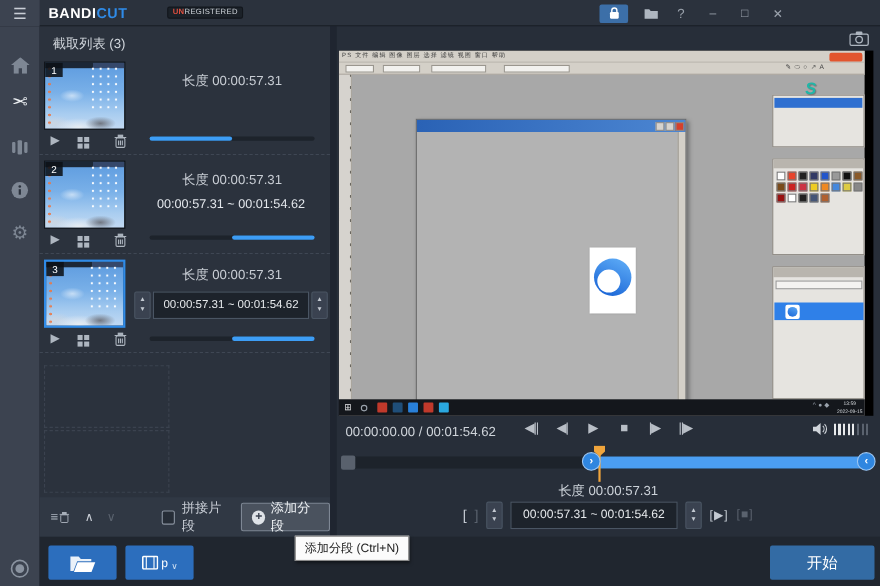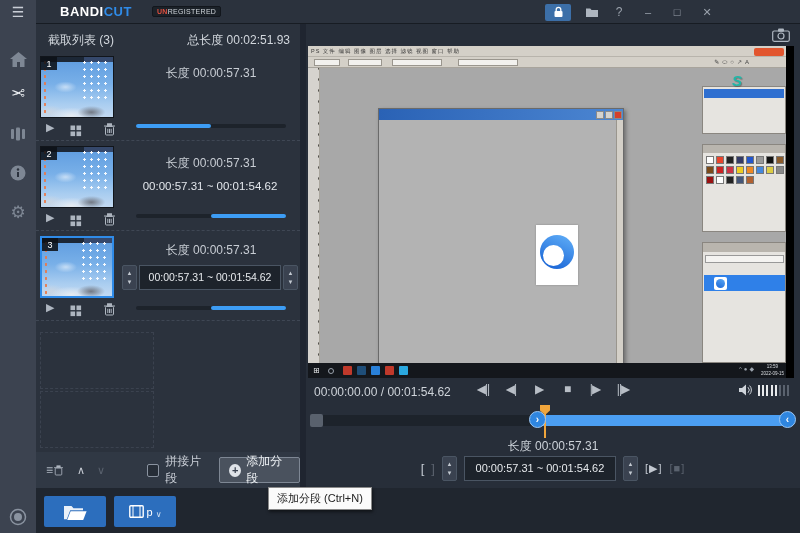--- a/index.html
+++ b/index.html
@@ -3,21 +3,21 @@
 <meta charset="utf-8">
 <style>
   * { margin:0; padding:0; box-sizing:border-box; }
   html,body { background:#10141a; }
   body { font-family:"Liberation Sans","DejaVu Sans",sans-serif; }
   .app { position:relative; width:800px; height:533px; background:#1d232b; overflow:hidden; }
 
   
   .titlebar { position:absolute; left:0; top:0; width:800px; height:24px; background:#2b323d; border-bottom:1px solid #171c23; }
   .hamburger { position:absolute; left:0; top:0; width:36px; height:24px; background:#3c4350; color:#c9ced6; font-size:14px; display:flex; align-items:center; justify-content:center; cursor:pointer; }
-  .logo { position:absolute; left:60px; top:4px; font-size:13px; font-weight:bold; letter-spacing:.5px; }
+  .logo { position:absolute; left:44px; top:4px; font-size:13px; font-weight:bold; letter-spacing:.5px; }
   .logo .l1 { color:#ffffff; } .logo .l2 { color:#2f8be8; }
   .badge { position:absolute; left:152px; top:6px; background:#1b2128; border:1px solid #12161c; border-radius:2px; padding:1px 4px; font-size:7px; letter-spacing:.3px; }
   .badge .b1 { color:#e04f3f; font-weight:bold; } .badge .b2 { color:#cfd4da; }
   .win-ico { position:absolute; top:0; height:24px; display:flex; align-items:center; justify-content:center; color:#9aa2ac; font-size:11px; cursor:pointer; }
   .lock-btn { left:542px; width:32px; } .lock-btn .lk { background:#3c6fa8; border-radius:2px; width:26px; height:17px; display:flex; align-items:center; justify-content:center; }
   .fold-btn { left:580px; width:24px; } .help-btn { left:608px; width:22px; font-size:12px; }
   .min-btn { left:637px; width:22px; } .max-btn { left:666px; width:22px; } .close-btn { left:695px; width:24px; }
 
   
   .rail { position:absolute; left:0; top:24px; width:36px; height:509px; background:#3c4350; }
@@ -215,21 +215,20 @@
       <svg width="18" height="18" viewBox="0 0 18 18">
           <circle cx="9" cy="9" r="7.5" fill="none" stroke="#8a93a0" stroke-width="1.5"></circle>
           <circle cx="9" cy="9" r="4" fill="#8a93a0"></circle>
         </svg>
     </div>
   </div>
 
   <div class="lpanel">
     <div class="lp-head">
       <span class="lp-title">截取列表 (3)</span>
-      <span class="lp-total">总长度 00:02:51.93</span>
     </div>
 
     <div class="clip" style="top:28px">
       <div class="thumb">
         <div class="tbar"></div>
           <div class="dots-l"></div>
           <div class="dots-r"></div>
         <div class="clip-num">1</div>
       </div>
       <div class="thumb-tools">
@@ -361,20 +360,21 @@
     </div>
     <div class="f-btn f-clip">
       <svg width="15" height="13" viewBox="0 0 15 13">
           <rect x="0.8" y="0.8" width="13.4" height="11.4" rx="1" fill="none" stroke="#fff" stroke-width="1.4"></rect>
           <line x1="4" y1="1" x2="4" y2="12" stroke="#fff" stroke-width="1"></line>
           <line x1="11" y1="1" x2="11" y2="12" stroke="#fff" stroke-width="1"></line>
         </svg>
       <span style="font-size:11px">p</span>
       <span class="f-caret">∨</span>
     </div>
+    <div class="start-btn">开始</div>
   </div>
 
   <div class="rdivider"></div>
   <div class="rpanel">
     <div class="cam">
       <svg width="18" height="14" viewBox="0 0 18 14">
           <rect x="0.7" y="3" width="16.6" height="10.3" rx="1.5" fill="none" stroke="#aeb6c0" stroke-width="1.2"></rect>
           <rect x="6" y="0.6" width="6" height="3.2" rx="1" fill="#aeb6c0"></rect>
           <circle cx="9" cy="8" r="3" fill="none" stroke="#aeb6c0" stroke-width="1.2"></circle>
         </svg>

